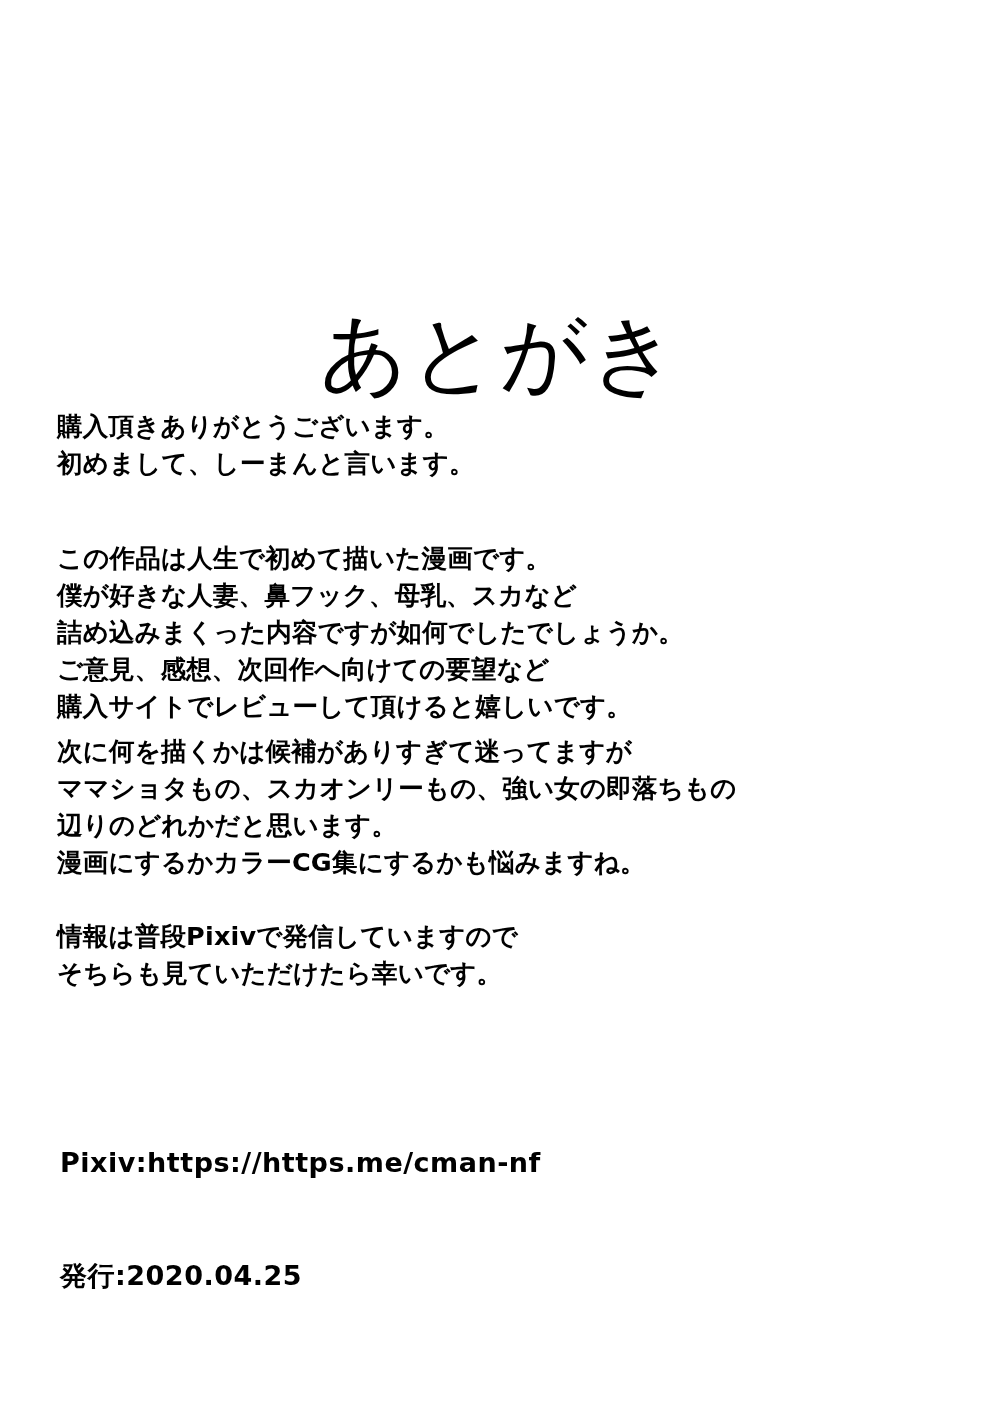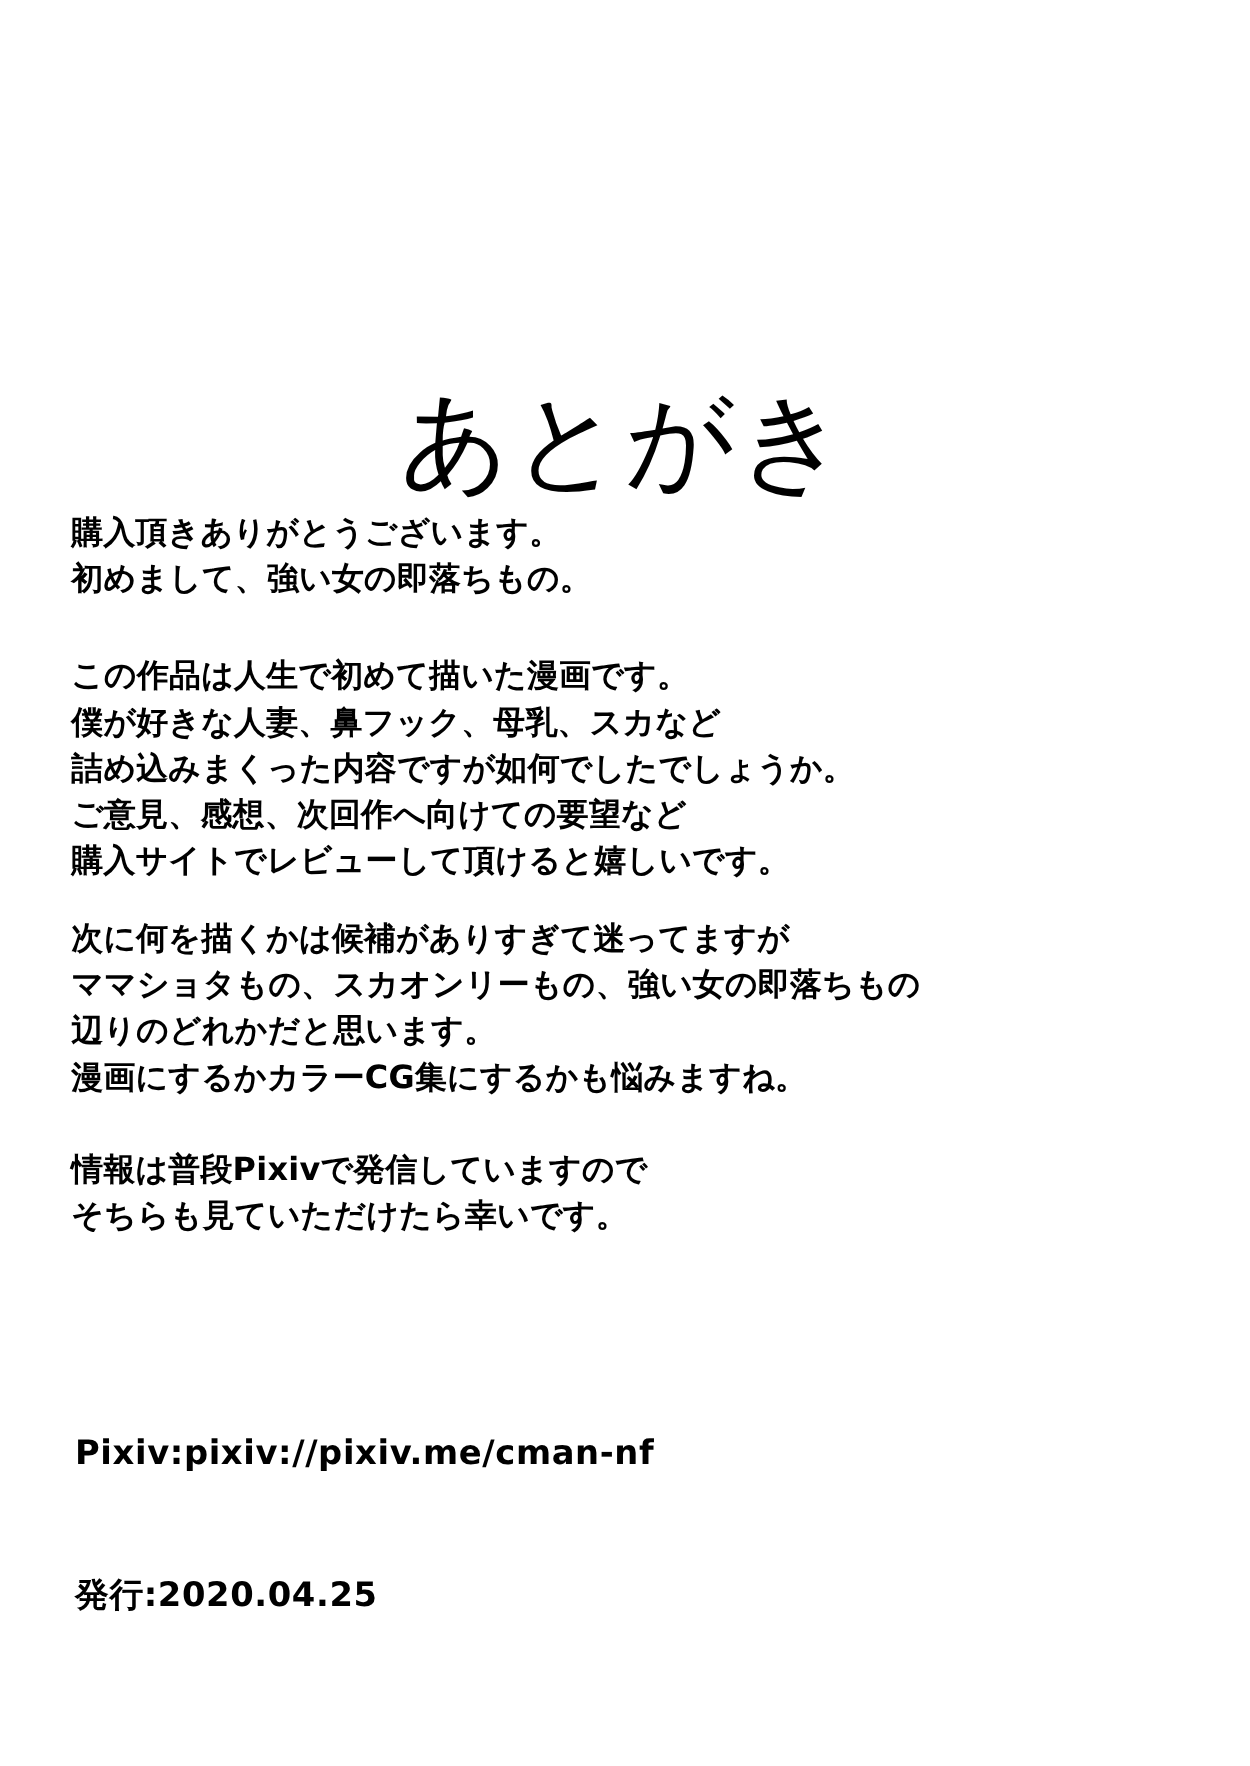--- a/index.html
+++ b/index.html
@@ -38,21 +38,21 @@
     width: 900px;
   }
   .para {
     font-size: 25.5px;
     font-weight: bold;
     line-height: 37px;
     letter-spacing: 0.2px;
     white-space: pre-line;
   }
   #p1 { top: 408px; }
-  #p2 { top: 522px; font-family: Liberation Serif, serif; }
+  #p2 { top: 540px; }
   #p3 { top: 733px; }
   .credits {
     position: absolute;
     left: 57px;
     top: 1042px;
     font-size: 25.5px;
     font-weight: bold;
     line-height: 38px;
     white-space: pre;
   }
@@ -77,34 +77,34 @@
   }
 </style>
 </head>
 <body>
 
 <div class="page">
 
   <h1 class="title">あとがき</h1>
 
   <div class="body-block para" id="p1">購入頂きありがとうございます。
-初めまして、強い女の即落ちもの。</div>
+初めまして、しーまんと言います。</div>
 
   <div class="body-block para" id="p2">この作品は人生で初めて描いた漫画です。
 僕が好きな人妻、鼻フック、母乳、スカなど
 詰め込みまくった内容ですが如何でしたでしょうか。
 ご意見、感想、次回作へ向けての要望など
 購入サイトでレビューして頂けると嬉しいです。</div>
 
   <div class="body-block para" id="p3">次に何を描くかは候補がありすぎて迷ってますが
 ママショタもの、スカオンリーもの、強い女の即落ちもの
 辺りのどれかだと思います。
 漫画にするかカラーCG集にするかも悩みますね。
 
 情報は普段Pixivで発信していますので
 そちらも見ていただけたら幸いです。</div>
 
 
-  <div class="pixiv-line">Pixiv:pixiv://pixiv.me/cman-nf</div>
+  <div class="pixiv-line">Pixiv:https://https.me/cman-nf</div>
 
   <div class="date-line">発行:2020.04.25</div>
 
 </div>
 
 </body></html>

